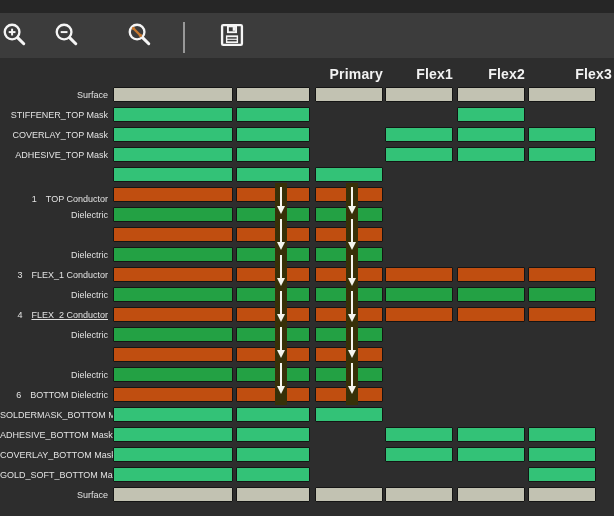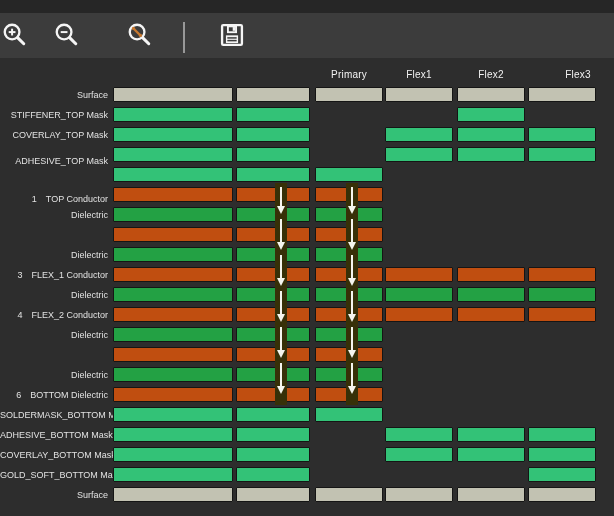--- a/index.html
+++ b/index.html
@@ -18,21 +18,21 @@
   }
   .tb-btn svg{display:block;}
   #btn-zoom-in{left:0px;}
   #btn-zoom-out{left:52px;}
   #btn-zoom-region{left:125px;}
   #btn-save{left:217px;}
   .tb-sep{position:absolute;left:183px;top:9px;width:2px;height:31px;background:#989898;}
   .canvas{position:absolute;left:0;top:58px;width:614px;height:458px;background:#2d2d2d;}
   .col-header{
     position:absolute;top:10px;height:13px;
-    color:#f2f2f2;font-size:10px;font-weight:400;text-align:center;line-height:13px;
+    color:#f2f2f2;font-size:14px;font-weight:700;text-align:right;line-height:13px;
     letter-spacing:.2px;
   }
   .row-label{
     position:absolute;left:0;width:108px;height:20px;
     color:#e2e2e2;font-size:9px;line-height:20px;text-align:right;
     white-space:nowrap;
   }
   .row-label .num{display:inline-block;margin-right:9px;}
   .bar{
     position:absolute;height:15px;
@@ -109,21 +109,21 @@
       <div class="row-label" style="top: 47px;"><span>STIFFENER_TOP Mask</span></div>
       <div class="bar" style="left: 113px; width: 120px; top: 49px; background: rgb(51, 194, 119);"></div>
       <div class="bar" style="left: 236px; width: 74px; top: 49px; background: rgb(51, 194, 119);"></div>
       <div class="bar" style="left: 457px; width: 68px; top: 49px; background: rgb(51, 194, 119);"></div>
       <div class="row-label" style="top: 67px;"><span>COVERLAY_TOP Mask</span></div>
       <div class="bar" style="left: 113px; width: 120px; top: 69px; background: rgb(51, 194, 119);"></div>
       <div class="bar" style="left: 236px; width: 74px; top: 69px; background: rgb(51, 194, 119);"></div>
       <div class="bar" style="left: 385px; width: 68px; top: 69px; background: rgb(51, 194, 119);"></div>
       <div class="bar" style="left: 457px; width: 68px; top: 69px; background: rgb(51, 194, 119);"></div>
       <div class="bar" style="left: 528px; width: 68px; top: 69px; background: rgb(51, 194, 119);"></div>
-      <div class="row-label" style="top: 93px;"><span>ADHESIVE_TOP Mask</span></div>
+      <div class="row-label" style="top: 87px;"><span>ADHESIVE_TOP Mask</span></div>
       <div class="bar" style="left: 113px; width: 120px; top: 89px; background: rgb(51, 194, 119);"></div>
       <div class="bar" style="left: 236px; width: 74px; top: 89px; background: rgb(51, 194, 119);"></div>
       <div class="bar" style="left: 385px; width: 68px; top: 89px; background: rgb(51, 194, 119);"></div>
       <div class="bar" style="left: 457px; width: 68px; top: 89px; background: rgb(51, 194, 119);"></div>
       <div class="bar" style="left: 528px; width: 68px; top: 89px; background: rgb(51, 194, 119);"></div>
       <div class="bar" style="left: 113px; width: 120px; top: 109px; background: rgb(51, 194, 119);"></div>
       <div class="bar" style="left: 236px; width: 74px; top: 109px; background: rgb(51, 194, 119);"></div>
       <div class="bar" style="left: 315px; width: 68px; top: 109px; background: rgb(51, 194, 119);"></div>
       <div class="row-label" style="top: 131px;"><span class="num">1</span><span>TOP Conductor</span></div>
       <div class="bar" style="left: 113px; width: 120px; top: 129px; background: rgb(192, 78, 16);"></div>
@@ -147,21 +147,21 @@
       <div class="bar" style="left: 385px; width: 68px; top: 209px; background: rgb(192, 78, 16);"></div>
       <div class="bar" style="left: 457px; width: 68px; top: 209px; background: rgb(192, 78, 16);"></div>
       <div class="bar" style="left: 528px; width: 68px; top: 209px; background: rgb(192, 78, 16);"></div>
       <div class="row-label" style="top: 227px;"><span>Dielectric</span></div>
       <div class="bar" style="left: 113px; width: 120px; top: 229px; background: rgb(35, 161, 68);"></div>
       <div class="bar" style="left: 236px; width: 74px; top: 229px; background: rgb(35, 161, 68);"></div>
       <div class="bar" style="left: 315px; width: 68px; top: 229px; background: rgb(35, 161, 68);"></div>
       <div class="bar" style="left: 385px; width: 68px; top: 229px; background: rgb(35, 161, 68);"></div>
       <div class="bar" style="left: 457px; width: 68px; top: 229px; background: rgb(35, 161, 68);"></div>
       <div class="bar" style="left: 528px; width: 68px; top: 229px; background: rgb(35, 161, 68);"></div>
-      <div class="row-label" style="top: 247px;"><span class="num">4</span><span>FLEX_2 Conductor</span></div>
+      <div class="row-label" style="top: 247px; text-decoration: underline;"><span class="num">4</span><span>FLEX_2 Conductor</span></div>
       <div class="bar" style="left: 113px; width: 120px; top: 249px; background: rgb(192, 78, 16);"></div>
       <div class="bar" style="left: 236px; width: 74px; top: 249px; background: rgb(192, 78, 16);"></div>
       <div class="bar" style="left: 315px; width: 68px; top: 249px; background: rgb(192, 78, 16);"></div>
       <div class="bar" style="left: 385px; width: 68px; top: 249px; background: rgb(192, 78, 16);"></div>
       <div class="bar" style="left: 457px; width: 68px; top: 249px; background: rgb(192, 78, 16);"></div>
       <div class="bar" style="left: 528px; width: 68px; top: 249px; background: rgb(192, 78, 16);"></div>
       <div class="row-label" style="top: 267px;"><span>Dielectric</span></div>
       <div class="bar" style="left: 113px; width: 120px; top: 269px; background: rgb(35, 161, 68);"></div>
       <div class="bar" style="left: 236px; width: 74px; top: 269px; background: rgb(35, 161, 68);"></div>
       <div class="bar" style="left: 315px; width: 68px; top: 269px; background: rgb(35, 161, 68);"></div>

